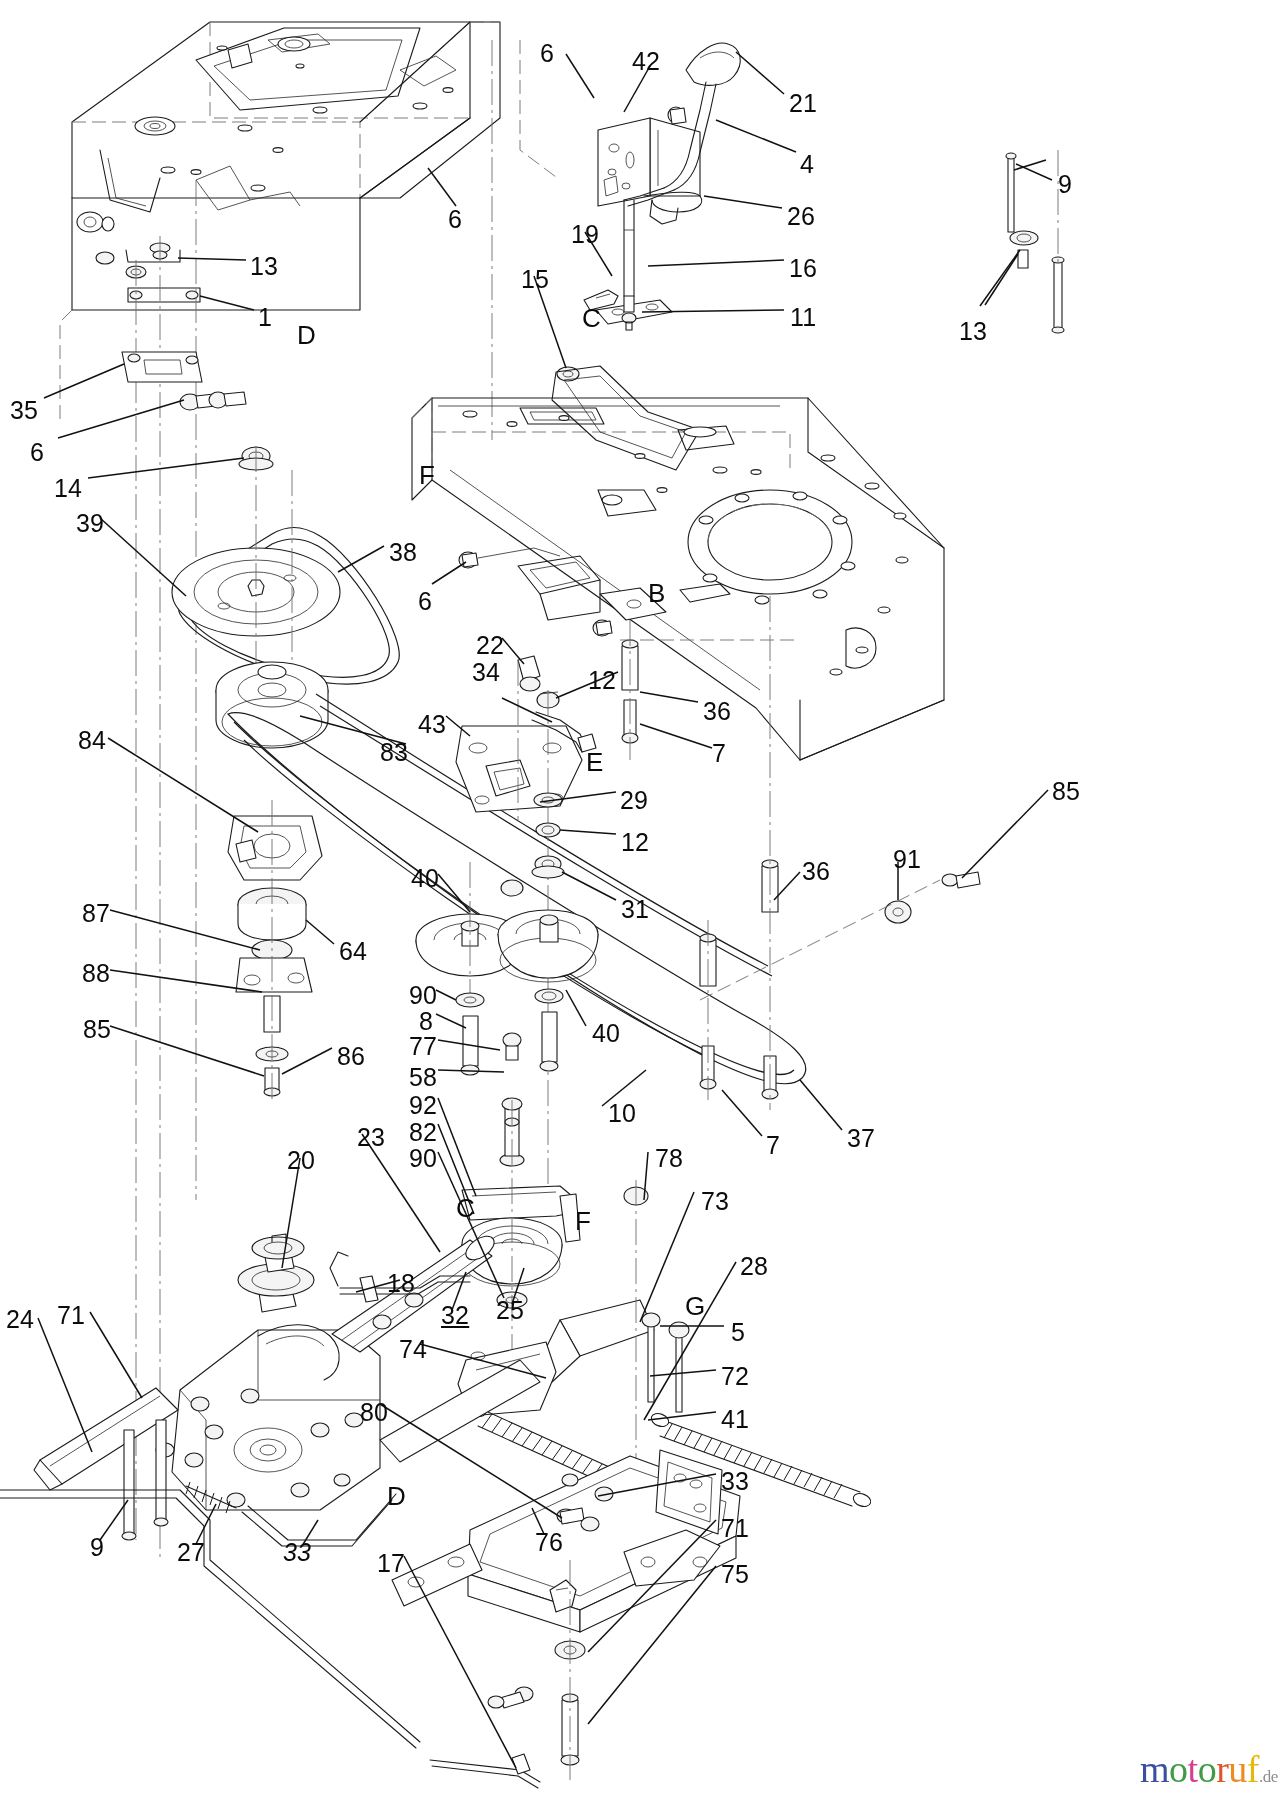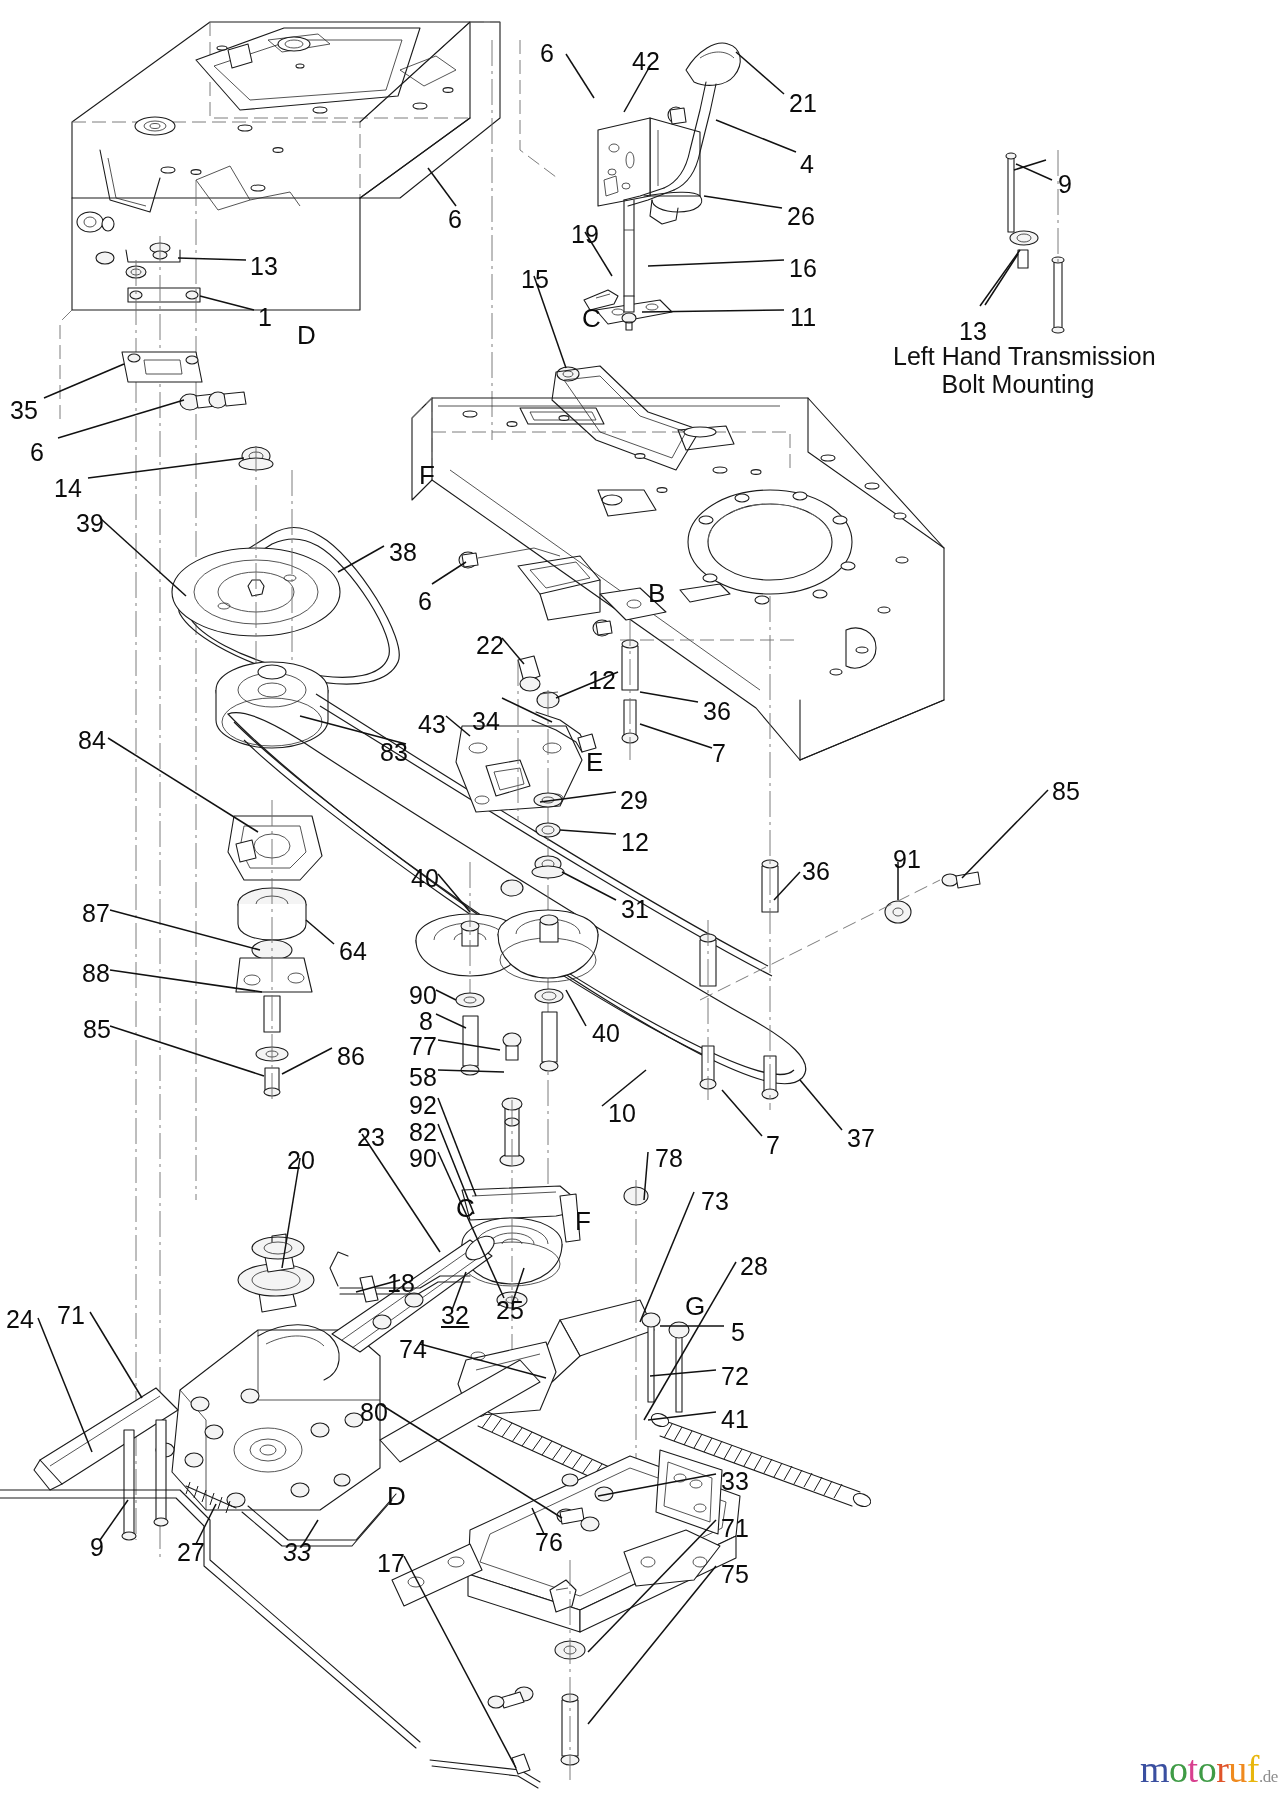--- a/index.html
+++ b/index.html
@@ -618,21 +618,21 @@
       <div class="lbl" style="left: 10px; top: 398px;">35</div>
       <div class="lbl" style="left: 30px; top: 440px;">6</div>
       <div class="lbl" style="left: 54px; top: 476px;">14</div>
       <div class="lbl" style="left: 76px; top: 511px;">39</div>
       <div class="lbl" style="left: 389px; top: 540px;">38</div>
       <div class="lbl" style="left: 418px; top: 589px;">6</div>
       <div class="sect" style="left: 648px; top: 580px;">B</div>
       <div class="lbl" style="left: 476px; top: 633px;">22</div>
       <div class="lbl" style="left: 588px; top: 668px;">12</div>
       <div class="lbl" style="left: 703px; top: 699px;">36</div>
-      <div class="lbl" style="left: 472px; top: 709px;">34</div>
+      <div class="lbl" style="left: 472px; top: 660px;">34</div>
       <div class="lbl" style="left: 418px; top: 712px;">43</div>
       <div class="sect" style="left: 586px; top: 749px;">E</div>
       <div class="lbl" style="left: 380px; top: 740px;">83</div>
       <div class="lbl" style="left: 712px; top: 741px;">7</div>
       <div class="lbl" style="left: 78px; top: 728px;">84</div>
       <div class="lbl" style="left: 620px; top: 788px;">29</div>
       <div class="lbl" style="left: 1052px; top: 779px;">85</div>
       <div class="lbl" style="left: 621px; top: 830px;">12</div>
       <div class="lbl" style="left: 893px; top: 847px;">91</div>
       <div class="lbl" style="left: 802px; top: 859px;">36</div>
@@ -679,20 +679,16 @@
       <div class="lbl" style="left: 90px; top: 1535px;">9</div>
       <div class="lbl" style="left: 177px; top: 1540px;">27</div>
       <div class="lbl" style="left: 283px; top: 1540px; font-style: italic;">33</div>
       <div class="lbl" style="left: 377px; top: 1551px;">17</div>
       <div class="lbl" style="left: 721px; top: 1562px;">75</div>
       <div class="sect" style="left: 297px; top: 322px;">D</div>
       <div class="sect" style="left: 419px; top: 462px;">F</div>
       <div class="sect" style="left: 582px; top: 305px;">C</div>
     </div>
 
-  <div class="note" id="trans-note" style="left:893px;top:342px;width:250px;">
-    <div>Left Hand Transmission</div>
-    <div>Bolt Mounting</div>
-  </div>
 
   <div id="logo" style="left:1140px;top:1750px;"><span style="color: rgb(58, 79, 160);">m</span><span style="color: rgb(63, 155, 70);">o</span><span style="color: rgb(216, 64, 143);">t</span><span style="color: rgb(63, 155, 70);">o</span><span style="color: rgb(224, 84, 42);">r</span><span style="color: rgb(239, 138, 31);">u</span><span style="color: rgb(232, 182, 13);">f</span><span class="d" style="color: rgb(141, 141, 141);">.de</span></div>
 
 </div>
 
 </body></html>

